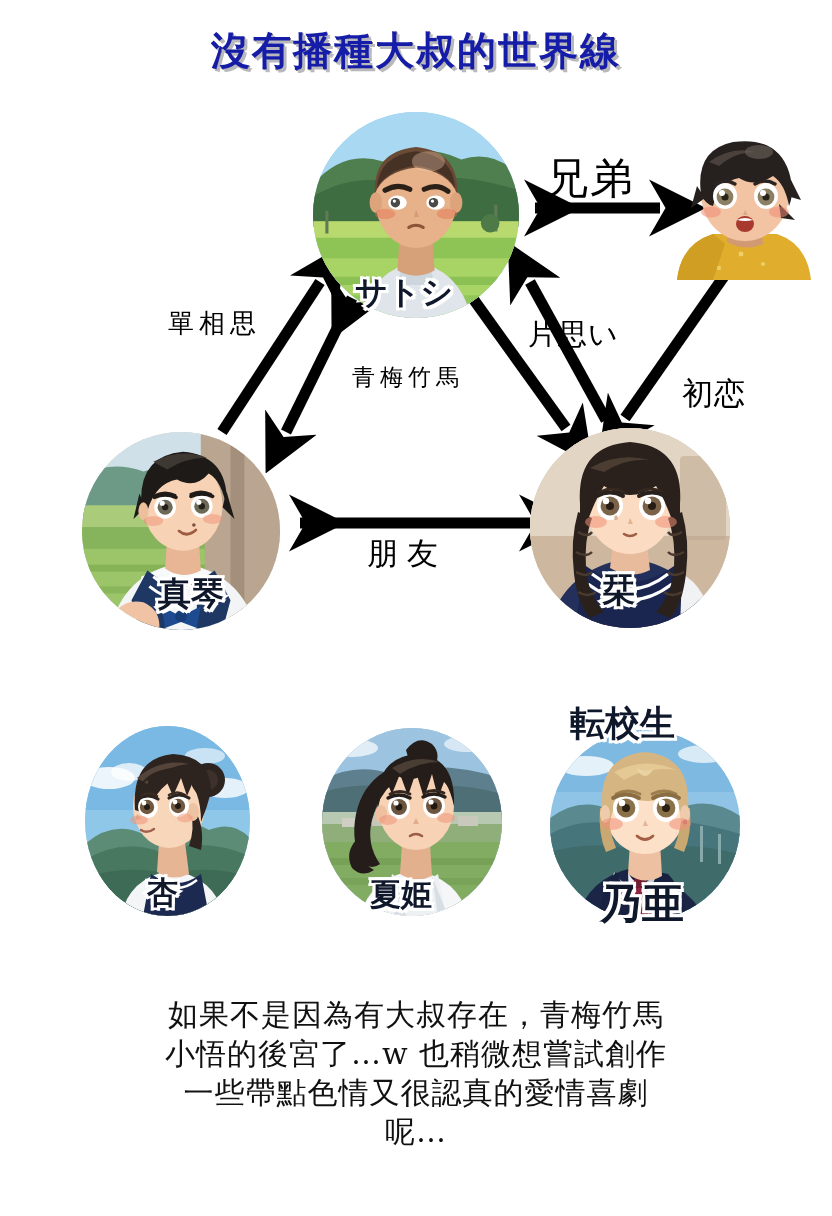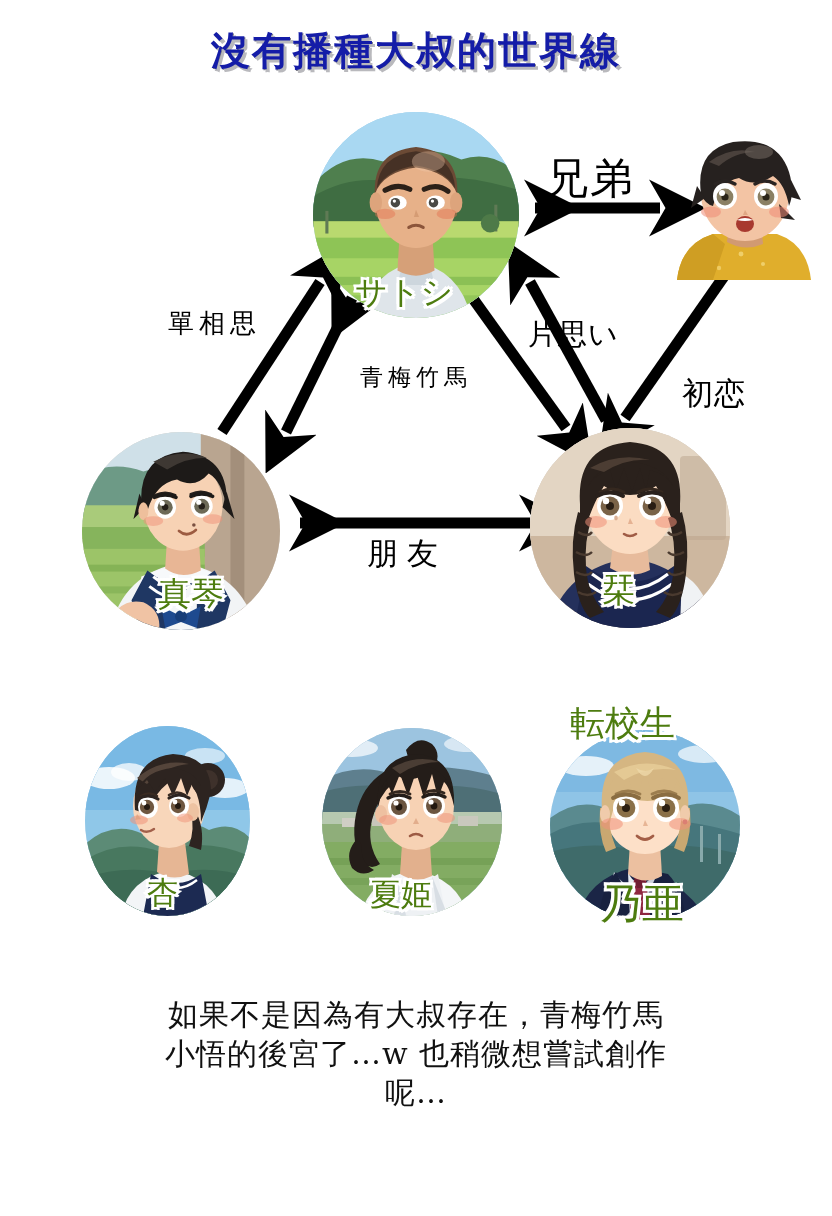--- a/index.html
+++ b/index.html
@@ -31,21 +31,21 @@
     background:#dfe7ee;
   }
   .avatar svg{display:block;width:100%;height:100%;}
   .cutout{position:absolute;}
   .cutout svg{display:block;width:100%;height:100%;}
 
   
   .name{
     position:absolute;
     font-family:"DejaVu Sans","Liberation Sans",sans-serif;
-    font-weight:normal;color:#4d7c0f;
+    font-weight:bold;color:#0f172a;
     white-space:nowrap;
     -webkit-text-stroke:5px #ffffff;
     paint-order:stroke fill;
     text-shadow:
       2px 0 0 #fff,-2px 0 0 #fff,0 2px 0 #fff,0 -2px 0 #fff,
       2px 2px 0 #fff,-2px 2px 0 #fff,2px -2px 0 #fff,-2px -2px 0 #fff,
       3px 3px 0 #fff,-3px 3px 0 #fff,3px -3px 0 #fff,-3px -3px 0 #fff;
   }
   .name span{position:relative;}
 
@@ -550,27 +550,28 @@
   </div>
 
   <div class="rel" style="left:682px;top:373px;font-size:31px;letter-spacing:1px;">
     <span>初恋</span>
   </div>
 
   <div class="rel serif" style="left:168px;top:306px;font-size:26px;letter-spacing:5px;">
     <span>單相思</span>
   </div>
 
-  <div class="rel serif" style="left:360px;top:362px;font-size:23px;letter-spacing:5px;">
+  <div class="rel serif" style="left:352px;top:362px;font-size:23px;letter-spacing:5px;">
     <span>青梅竹馬</span>
   </div>
 
   <div class="rel serif" style="left:367px;top:533px;font-size:31px;letter-spacing:9px;">
     <span>朋友</span>
   </div>
 
   <div class="caption">
     <div>如果不是因為有大叔存在，青梅竹馬</div>
     <div>小悟的後宮了…w 也稍微想嘗試創作</div>
+    <div>一些帶點色情又很認真的愛情喜劇</div>
     <div>呢…</div>
   </div>
 
 </div>
 
 </body></html>

